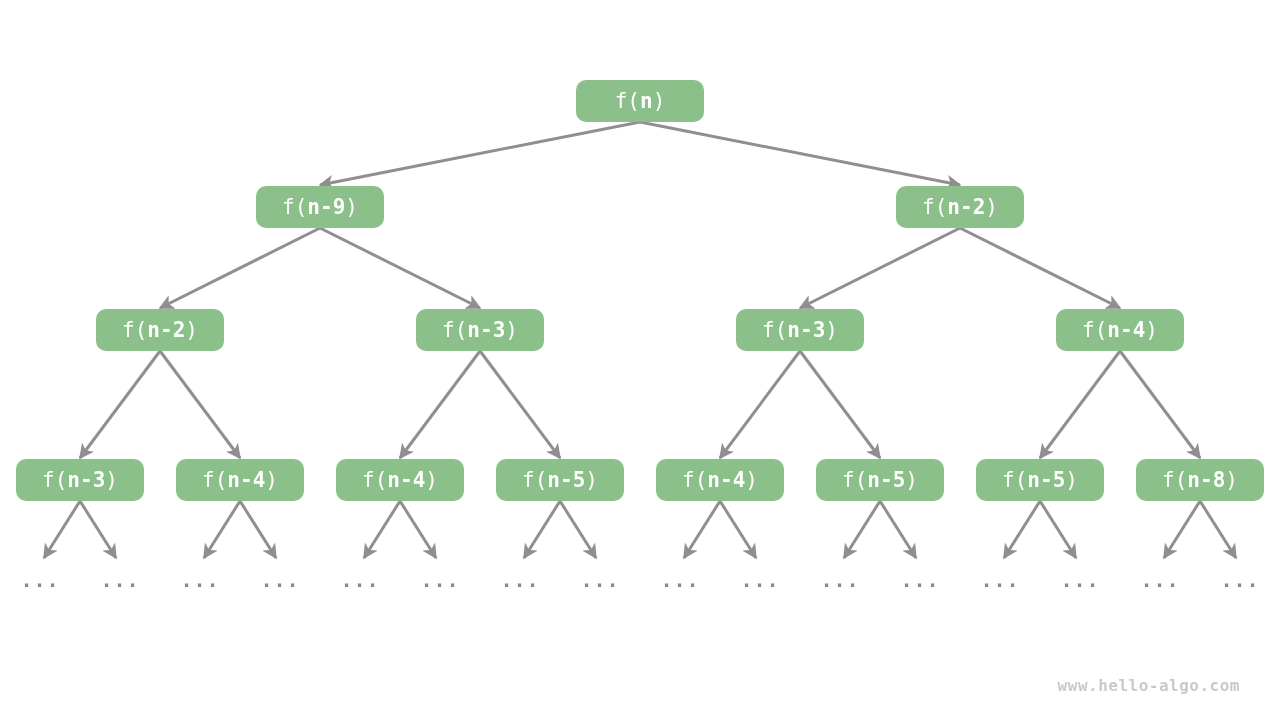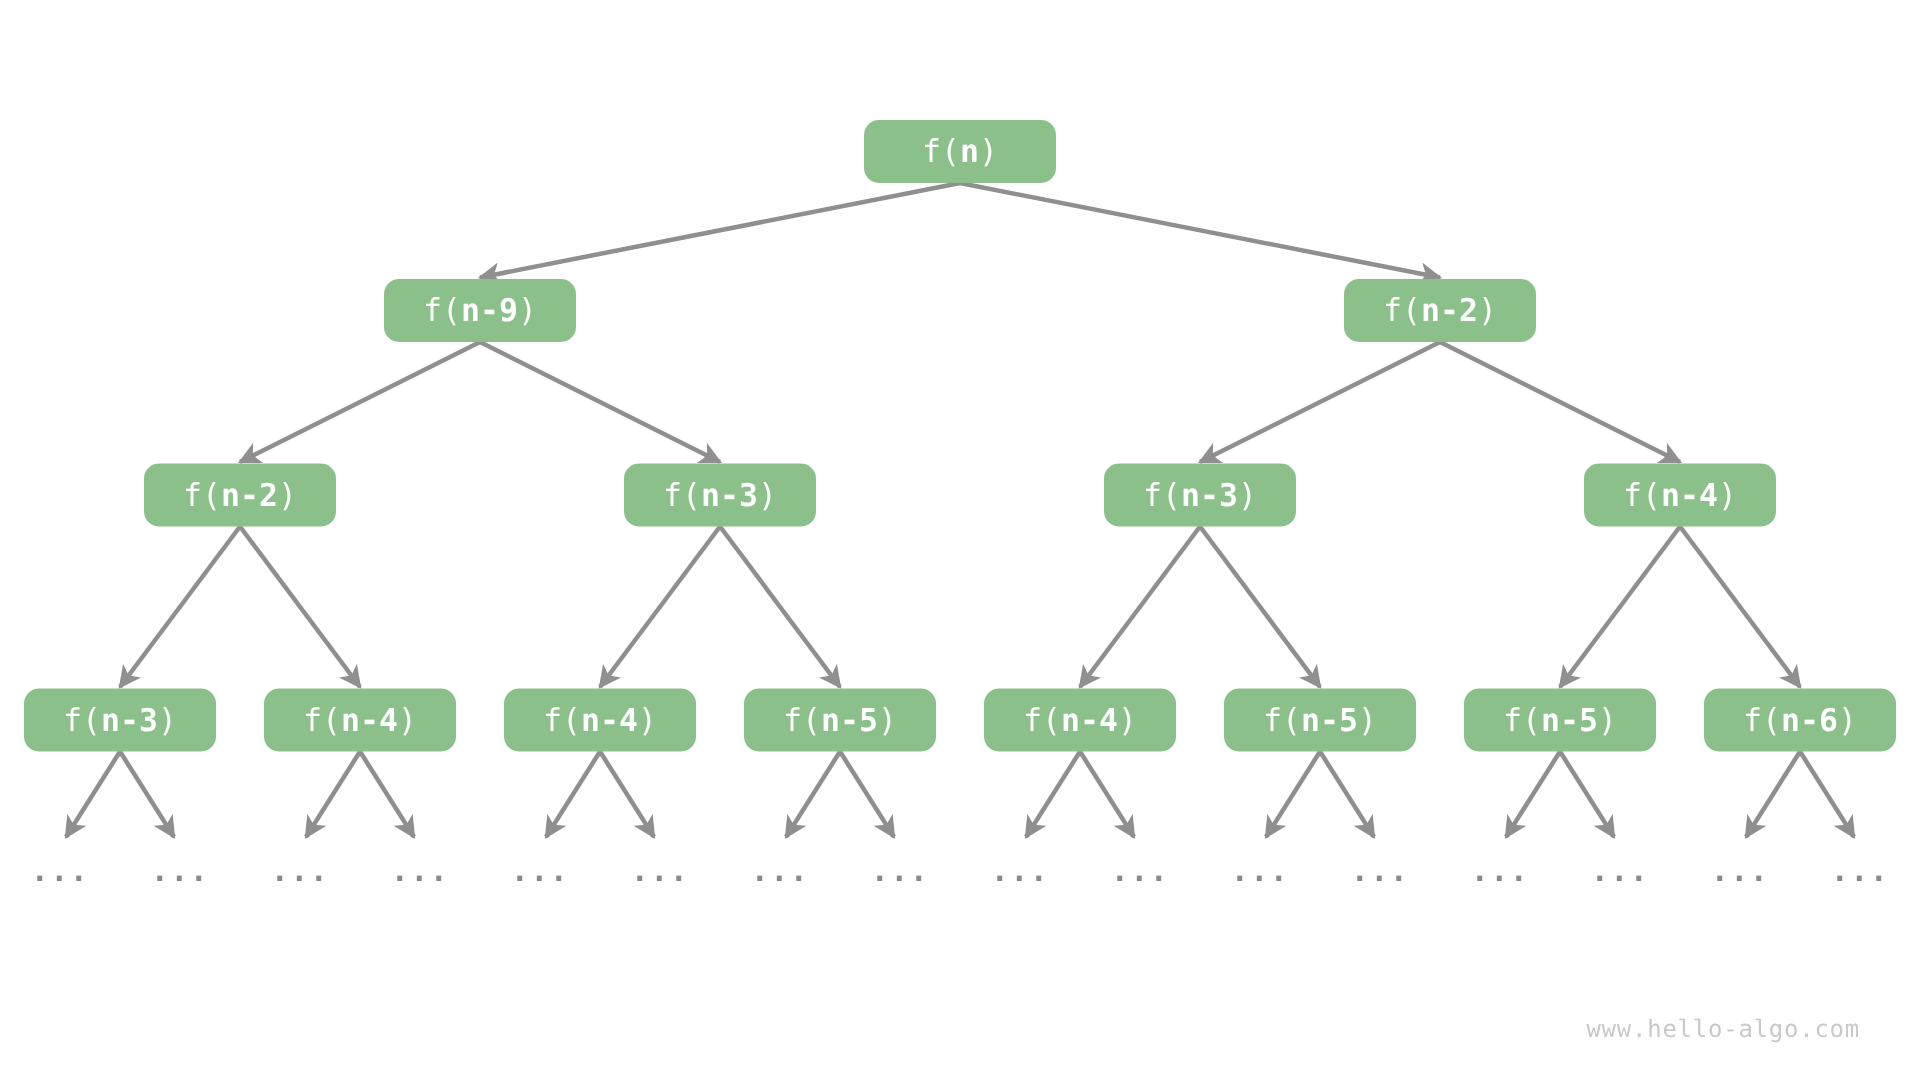--- a/index.html
+++ b/index.html
@@ -39,20 +39,21 @@
     letter-spacing: 1px;
     line-height: 20px;
   }
   #watermark {
     position: absolute;
     right: 40px;
     top: 676px;
     color: var(--watermark, #c9c9c9);
     font-size: 16px;
     letter-spacing: 0.5px;
+    font-weight: bold;
   }
 </style>
 </head>
 <body>
 
 <div id="canvas" style="--bg: #ffffff; --node-fill: #8cc08a; --node-text: #ffffff; --ellipsis: #8a8a8a; --watermark: #c9c9c9;">
   <svg id="edges-layer" viewBox="0 0 1280 720" xmlns="http://www.w3.org/2000/svg">
       <defs>
         <marker id="arrowhead" viewBox="0 0 10 10" refX="9" refY="5" markerWidth="5" markerHeight="5" orient="auto-start-reverse">
           <path d="M0,0 L10,5 L0,10 L2.6,5 Z" fill="#8f8f8f"></path>
@@ -97,21 +98,21 @@
       <div class="tree-node" style="left: 416px; top: 309px; width: 128px; height: 42px;"><span class="paren">f(</span><span class="arg">n-3</span><span class="paren">)</span></div>
       <div class="tree-node" style="left: 736px; top: 309px; width: 128px; height: 42px;"><span class="paren">f(</span><span class="arg">n-3</span><span class="paren">)</span></div>
       <div class="tree-node" style="left: 1056px; top: 309px; width: 128px; height: 42px;"><span class="paren">f(</span><span class="arg">n-4</span><span class="paren">)</span></div>
       <div class="tree-node" style="left: 16px; top: 459px; width: 128px; height: 42px;"><span class="paren">f(</span><span class="arg">n-3</span><span class="paren">)</span></div>
       <div class="tree-node" style="left: 176px; top: 459px; width: 128px; height: 42px;"><span class="paren">f(</span><span class="arg">n-4</span><span class="paren">)</span></div>
       <div class="tree-node" style="left: 336px; top: 459px; width: 128px; height: 42px;"><span class="paren">f(</span><span class="arg">n-4</span><span class="paren">)</span></div>
       <div class="tree-node" style="left: 496px; top: 459px; width: 128px; height: 42px;"><span class="paren">f(</span><span class="arg">n-5</span><span class="paren">)</span></div>
       <div class="tree-node" style="left: 656px; top: 459px; width: 128px; height: 42px;"><span class="paren">f(</span><span class="arg">n-4</span><span class="paren">)</span></div>
       <div class="tree-node" style="left: 816px; top: 459px; width: 128px; height: 42px;"><span class="paren">f(</span><span class="arg">n-5</span><span class="paren">)</span></div>
       <div class="tree-node" style="left: 976px; top: 459px; width: 128px; height: 42px;"><span class="paren">f(</span><span class="arg">n-5</span><span class="paren">)</span></div>
-      <div class="tree-node" style="left: 1136px; top: 459px; width: 128px; height: 42px;"><span class="paren">f(</span><span class="arg">n-6</span><span class="paren">)</span></div>
+      <div class="tree-node" style="left: 1136px; top: 459px; width: 128px; height: 42px;"><span class="paren">f(</span><span class="arg">n-8</span><span class="paren">)</span></div>
     </div>
   <div id="leaves-layer">
       <div class="ellipsis-leaf" style="left: 40px; top: 570px;">...</div>
       <div class="ellipsis-leaf" style="left: 120px; top: 570px;">...</div>
       <div class="ellipsis-leaf" style="left: 200px; top: 570px;">...</div>
       <div class="ellipsis-leaf" style="left: 280px; top: 570px;">...</div>
       <div class="ellipsis-leaf" style="left: 360px; top: 570px;">...</div>
       <div class="ellipsis-leaf" style="left: 440px; top: 570px;">...</div>
       <div class="ellipsis-leaf" style="left: 520px; top: 570px;">...</div>
       <div class="ellipsis-leaf" style="left: 600px; top: 570px;">...</div>

